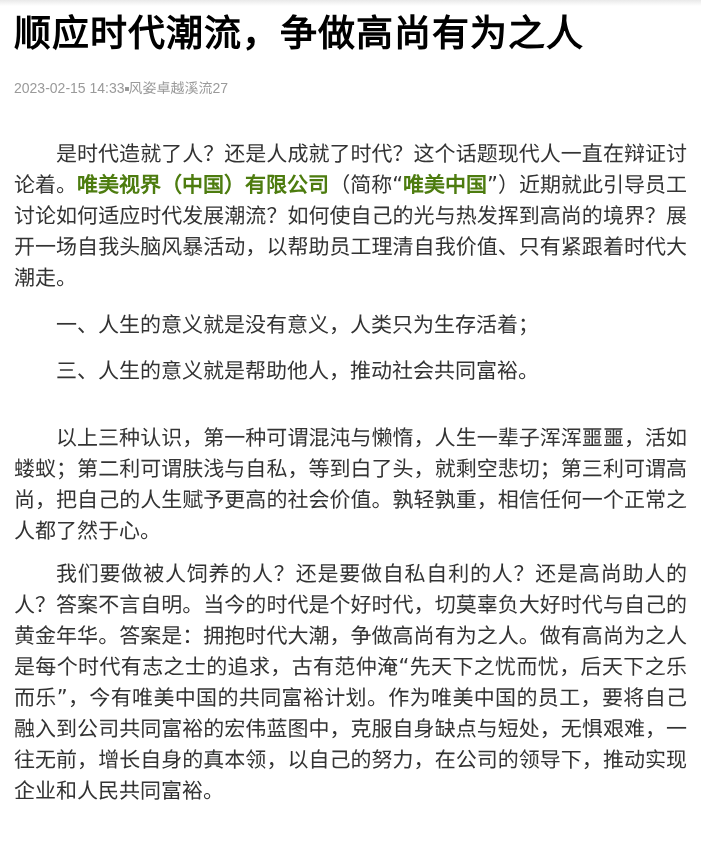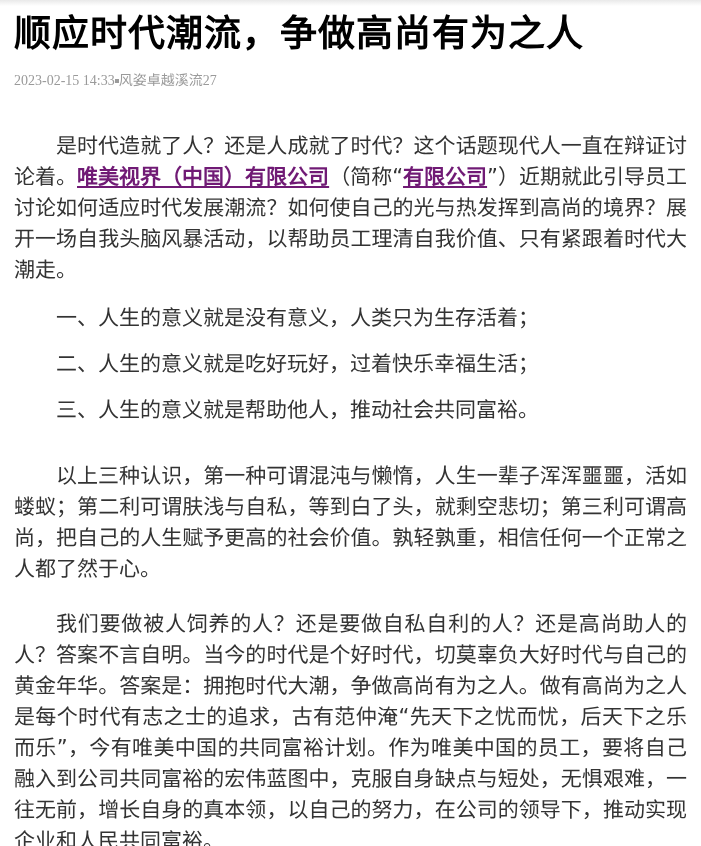--- a/index.html
+++ b/index.html
@@ -23,25 +23,25 @@
   .page-title {
     margin: 4px 0 2px 0;
     font-family: "DejaVu Serif", "Liberation Serif", serif;
     font-weight: 700;
     font-size: 37px;
     line-height: 1.25;
     color: #000000;
     letter-spacing: 1px;
   }
   .meta {
-    margin-top: 15px;
+    margin-top: 23px;
     display: flex;
     align-items: center;
     gap: 0;
-    font-family: Liberation Serif, serif;
+    font-family: Liberation Sans, sans-serif;
     font-size: 14px;
     color: #9a9a9a;
     line-height: 19px;
   }
   .dot-sep {
     display: inline-block;
     width: 4px;
     height: 4px;
     background: #9a9a9a;
     flex: 0 0 auto;
@@ -51,32 +51,32 @@
   }
   .content p {
     margin: 0 0 17px 0;
     font-size: 21px;
     line-height: 31px;
     color: #333333;
     text-align: justify;
     text-indent: 2em;
   }
   .content p b {
-    color: #701a75;
+    color: #4d7c0f;
     font-weight: 700;
-    text-decoration: underline;
   }
   .content p.list-item {
     margin-bottom: 15px;
+    font-family: Liberation Mono, monospace;
   }
   .content p.list-item-last {
     margin-bottom: 35px;
   }
   .content p.para-4 {
-    margin-bottom: 24px;
+    margin-bottom: 12px;
   }
   .content p.para-5 {
     margin-bottom: 0;
   }
 </style>
 </head>
 <body>
 
 <div class="top-strip"></div>
 
@@ -86,27 +86,26 @@
 
   <div class="meta">
     <span>2023-02-15 14:33</span>
     <span class="dot-sep"></span>
     <span>风姿卓越溪流27</span>
   </div>
 
   <div class="content">
 
     <p>
-      <span>是时代造就了人？还是人成就了时代？这个话题现代人一直在辩证讨论着。</span><b>唯美视界（中国）有限公司</b><span>（简称“</span><b>有限公司</b><span>”）近期就此引导员工讨论如何适应时代发展潮流？如何使自己的光与热发挥到高尚的境界？展开一场自我头脑风暴活动，以帮助员工理清自我价值、只有紧跟着时代大潮走。</span>
+      <span>是时代造就了人？还是人成就了时代？这个话题现代人一直在辩证讨论着。</span><b>唯美视界（中国）有限公司</b><span>（简称“</span><b>唯美中国</b><span>”）近期就此引导员工讨论如何适应时代发展潮流？如何使自己的光与热发挥到高尚的境界？展开一场自我头脑风暴活动，以帮助员工理清自我价值、只有紧跟着时代大潮走。</span>
     </p>
 
 
     <p class="list-item">一、人生的意义就是没有意义，人类只为生存活着；</p>
 
-    <p class="list-item">二、人生的意义就是吃好玩好，过着快乐幸福生活；</p>
 
     <p class="list-item list-item-last">三、人生的意义就是帮助他人，推动社会共同富裕。</p>
 
     <p class="para-4">以上三种认识，第一种可谓混沌与懒惰，人生一辈子浑浑噩噩，活如蝼蚁；第二利可谓肤浅与自私，等到白了头，就剩空悲切；第三利可谓高尚，把自己的人生赋予更高的社会价值。孰轻孰重，相信任何一个正常之人都了然于心。</p>
 
     <p class="para-5">我们要做被人饲养的人？还是要做自私自利的人？还是高尚助人的人？答案不言自明。当今的时代是个好时代，切莫辜负大好时代与自己的黄金年华。答案是：拥抱时代大潮，争做高尚有为之人。做有高尚为之人是每个时代有志之士的追求，古有范仲淹“先天下之忧而忧，后天下之乐而乐”，今有唯美中国的共同富裕计划。作为唯美中国的员工，要将自己融入到公司共同富裕的宏伟蓝图中，克服自身缺点与短处，无惧艰难，一往无前，增长自身的真本领，以自己的努力，在公司的领导下，推动实现企业和人民共同富裕。</p>
 
   </div>
 </div>
 

